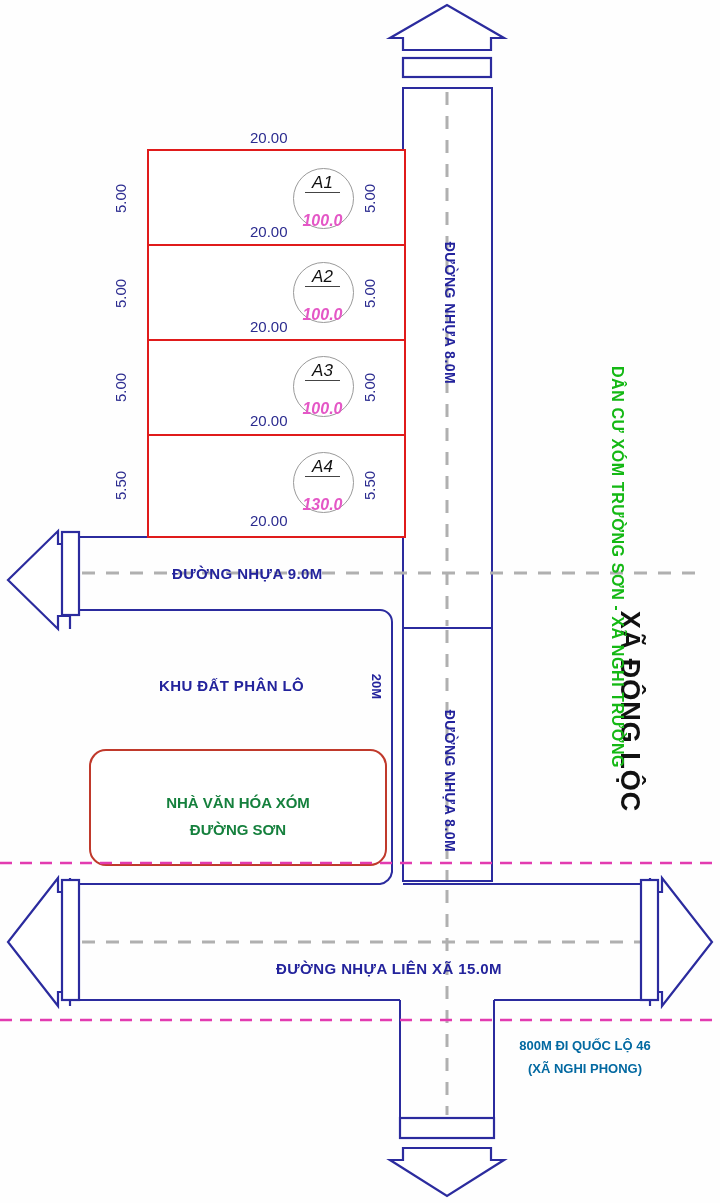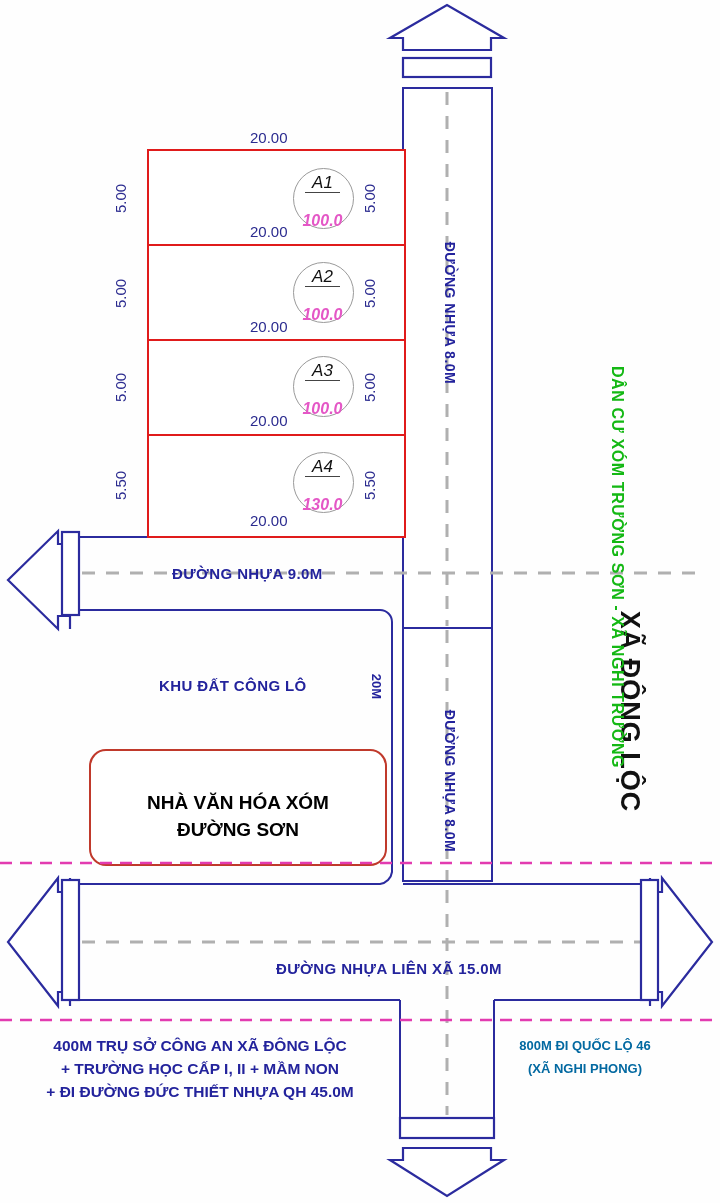--- a/index.html
+++ b/index.html
@@ -156,35 +156,30 @@
 <div class="lbl rot90" style="left:379px;top:305px;font-size:14px;letter-spacing:0.5px;">ĐƯỜNG NHỰA 8.0M</div>
 
 <div class="lbl rot90" style="left:379px;top:773px;font-size:14px;letter-spacing:0.5px;">ĐƯỜNG NHỰA 8.0M</div>
 
 <div class="lbl" style="left:172px;top:565px;font-size:15px;letter-spacing:0.4px;">ĐƯỜNG NHỰA 9.0M</div>
 
 <div class="lbl" style="left:276px;top:960px;font-size:15px;letter-spacing:0.4px;">ĐƯỜNG NHỰA LIÊN XÃ 15.0M</div>
 
 <div class="lbl rot90" style="left:364px;top:679px;font-size:13px;">20M</div>
 
-<div class="lbl" style="left:159px;top:677px;font-size:15px;letter-spacing:0.4px;">KHU ĐẤT CÔNG LÔ</div>
+<div class="lbl" style="left:159px;top:677px;font-size:15px;letter-spacing:0.4px;">KHU ĐẤT PHÂN LÔ</div>
 
-<div class="ctr" style="left:90px;top:789px;width:296px;color:#000000;font-weight:700;font-size:19px;line-height:27px;">
+<div class="ctr" style="left:90px;top:789px;width:296px;color:#15803d;font-weight:700;font-size:15px;line-height:27px;">
   <div>NHÀ VĂN HÓA XÓM</div>
   <div>ĐƯỜNG SƠN</div>
 </div>
 
 <div class="rot90 black" style="position:absolute;left:529px;top:696px;font-size:27px;letter-spacing:1px;white-space:nowrap;">XÃ ĐÔNG LỘC</div>
 
 <div class="rot90 green" style="position:absolute;left:416px;top:558px;font-size:16px;letter-spacing:0.6px;white-space:nowrap;">DÂN CƯ XÓM TRƯỜNG SƠN - XÃ NGHI TRƯỜNG</div>
 
-<div class="ctr" style="left:0px;top:1034px;width:400px;color:#23239c;font-weight:700;font-size:15.5px;line-height:23px;">
-  <div>400M TRỤ SỞ CÔNG AN XÃ ĐÔNG LỘC</div>
-  <div>+ TRƯỜNG HỌC CẤP I, II + MẦM NON</div>
-  <div>+ ĐI ĐƯỜNG ĐỨC THIẾT NHỰA QH 45.0M</div>
-</div>
 
 <div class="ctr" style="left:495px;top:1034px;width:180px;color:#0369a1;font-weight:700;font-size:13px;line-height:23px;">
   <div>800M ĐI QUỐC LỘ 46</div>
   <div>(XÃ NGHI PHONG)</div>
 </div>
 
 </div>
 
 </body></html>

